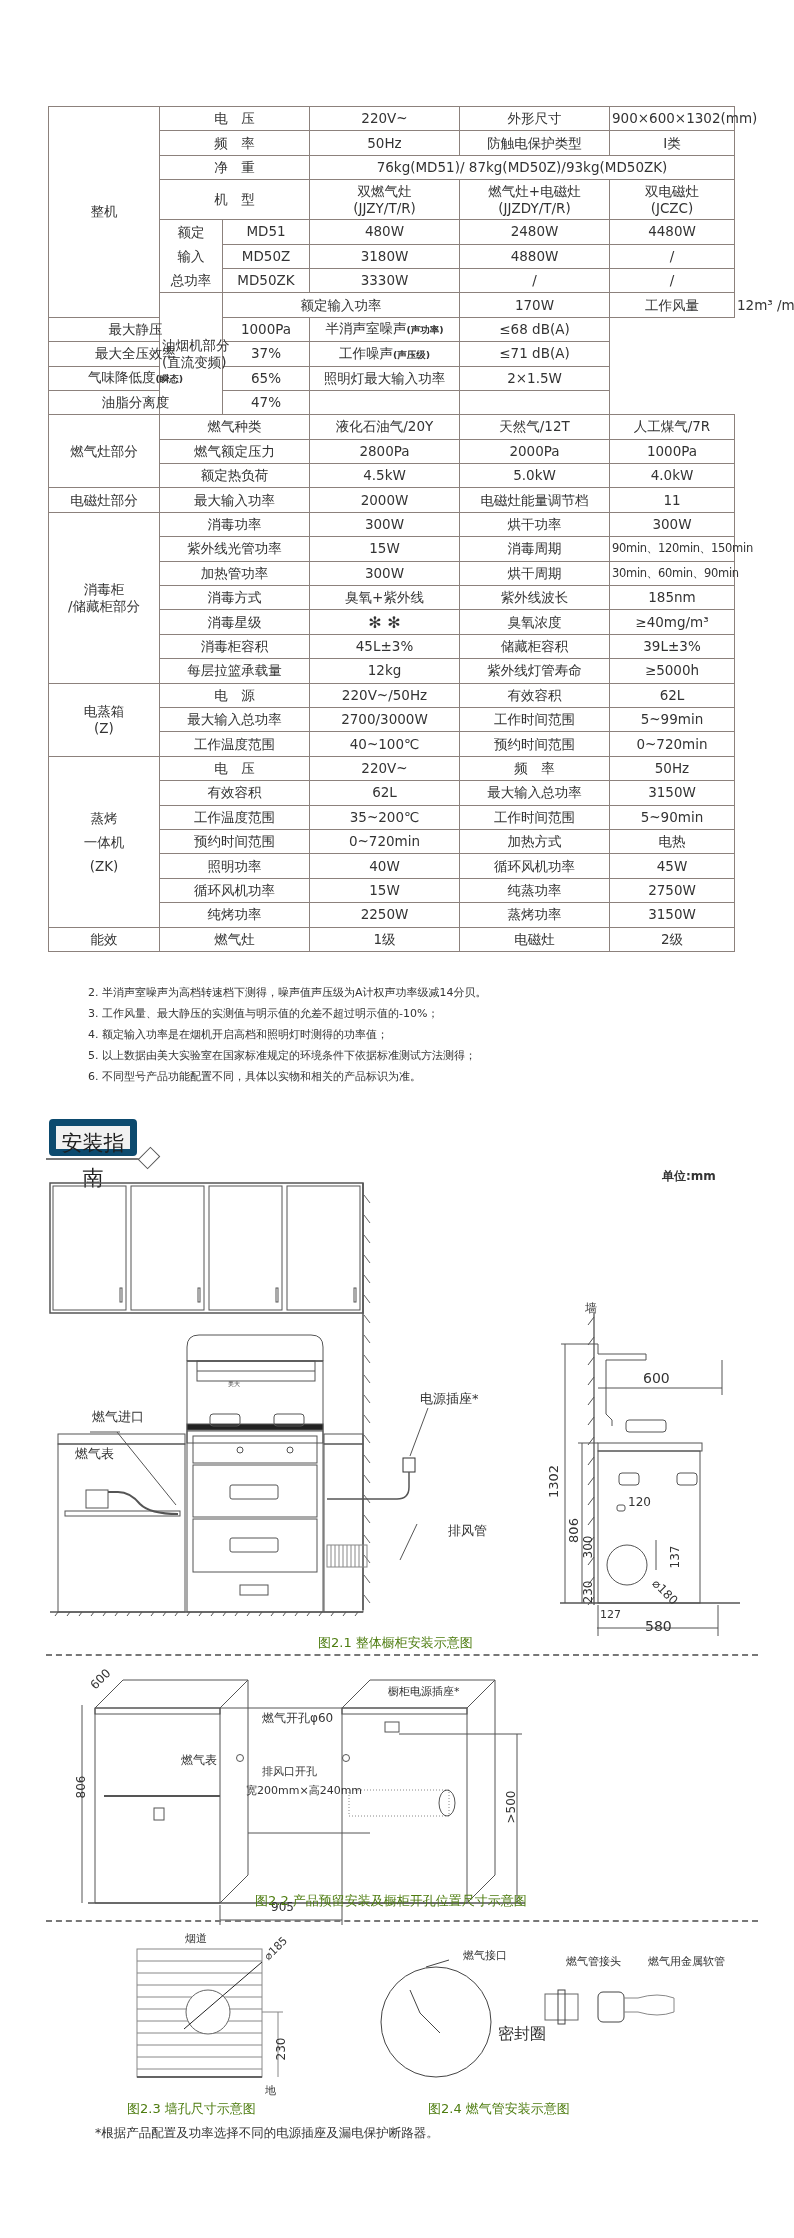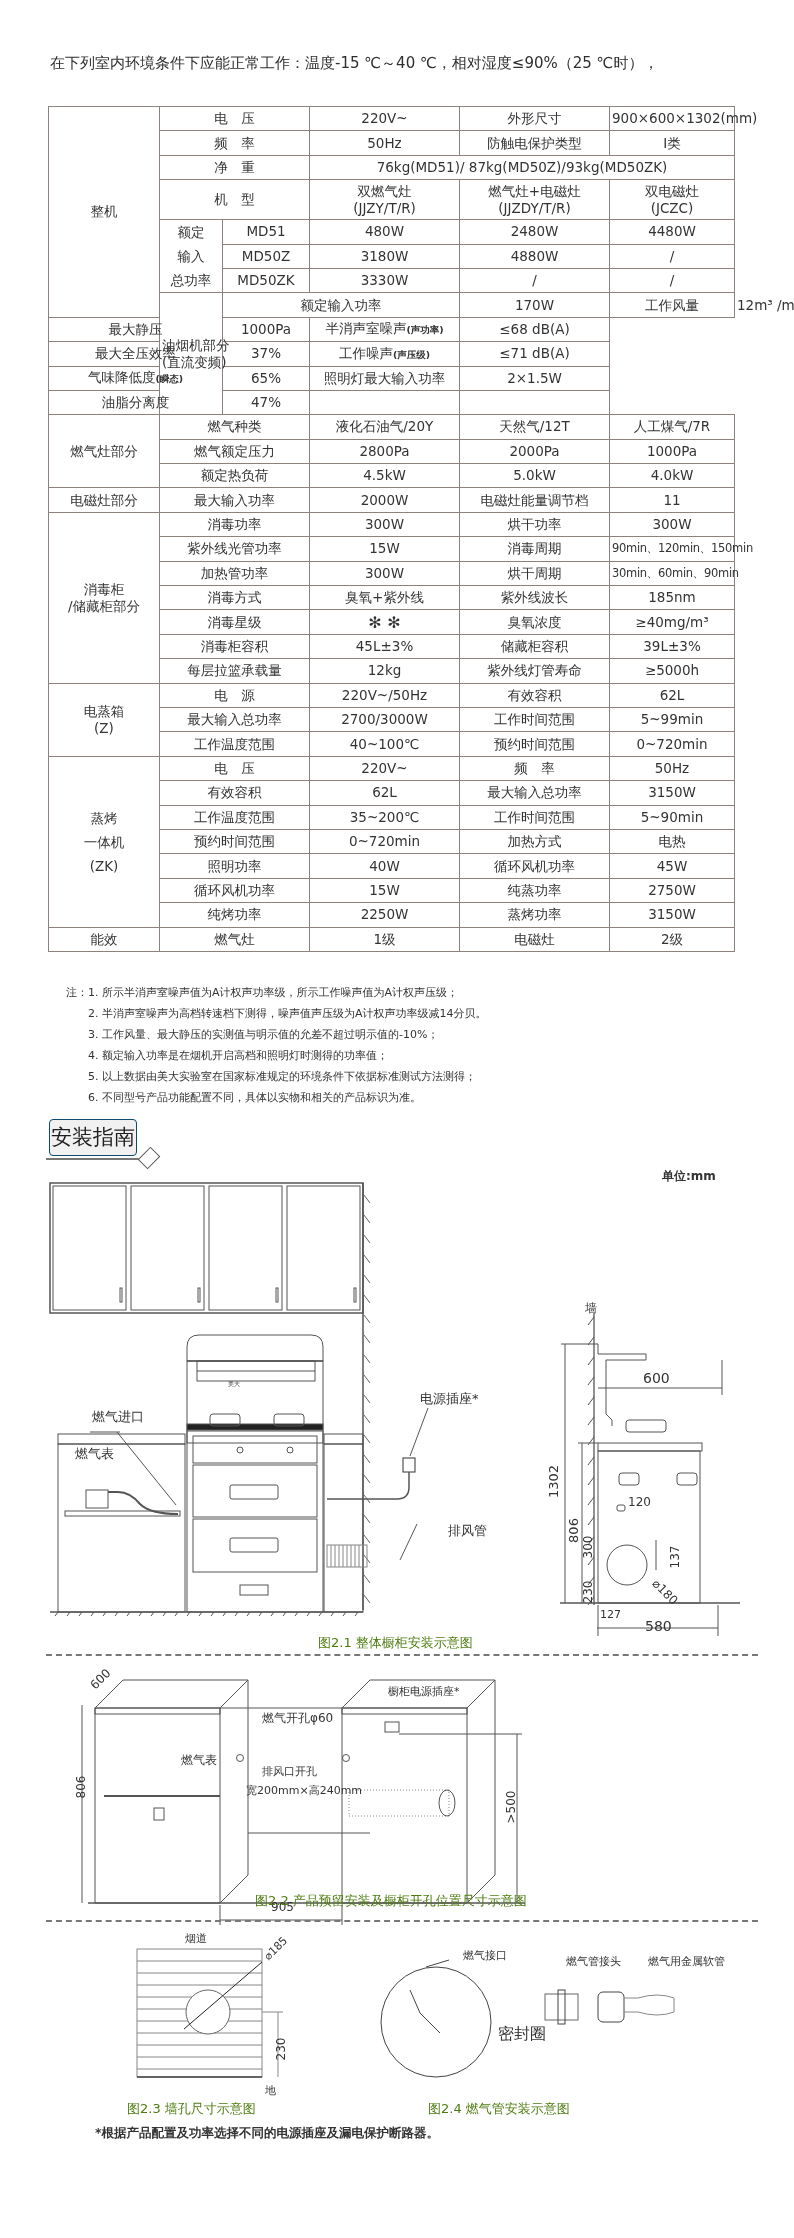--- a/index.html
+++ b/index.html
@@ -19,37 +19,36 @@
     border: 1px solid #8c817c; text-align: center; vertical-align: middle;
     height: 24.4px; padding: 0 2px; line-height: 17px; white-space: nowrap;
   }
   table.spec td.sm { font-size: 11.5px; letter-spacing: -0.3px; }
   table.spec td.tall { height: 40px; }
   table.spec td .small { font-size: 9.5px; font-weight: bold; }
   .notes { position: absolute; left: 66px; top: 982px; font-size: 11px; line-height: 21px; color: #333; }
   .notes .n { padding-left: 16px; }
   .section-tab {
     position: absolute; left: 49px; top: 1119px; width: 88px; height: 37px;
-    border: 1px solid #0c4a6e; border-radius: 4px; background: #f1f1f1;
+    border: 7px solid #0c4a6e; border-radius: 4px; background: #f1f1f1;
     font-size: 21px; line-height: 35px; text-align: center; color: #1e1e1e;
   }
   .section-line { position: absolute; left: 46px; top: 1158px; width: 100px; height: 2px; background: #777; }
   .section-knot { position: absolute; left: 142px; top: 1149px; width: 14px; height: 18px; border: 1.5px solid #555; transform: rotate(45deg); background: #fff; }
   .unit { position: absolute; left: 662px; top: 1168px; font-size: 12px; font-weight: bold; color: #333; }
   svg.diag { position: absolute; left: 0; top: 0; }
   .lbl { position: absolute; font-size: 12px; color: #333; white-space: nowrap; }
   .cap { position: absolute; font-size: 13px; color: #4d7c0f; white-space: nowrap; }
   .dash { position: absolute; left: 46px; width: 712px; border-top: 2px dashed #777; }
-  .footnote { position: absolute; left: 95px; top: 2125px; font-size: 12.5px; color: #333; font-weight: bold; }
+  .footnote { position: absolute; left: 95px; top: 2125px; font-size: 12.5px; color: #333; }
 </style>
 </head>
 <body>
 
 <div class="intro">
-  <div class="l1">在下列室内环境条件下应能正常工作：温度-15 ℃～40 ℃，相对湿度≤90%（25 ℃时），</div>
 </div>
 
 <table class="spec">
   <colgroup>
     <col style="width:111px">
       <col style="width:63px">
       <col style="width:87px">
     <col style="width:150px">
       <col style="width:150px">
       <col style="width:125px">
@@ -297,21 +296,20 @@
       <td>能效</td>
       <td colspan="2">燃气灶</td>
       <td>1级</td>
       <td>电磁灶</td>
       <td>2级</td>
     </tr>
   </tbody>
 </table>
 
 <div class="notes">
-  <div><span>注：</span><span>1.  所示半消声室噪声值为A计权声功率级，所示工作噪声值为A计权声压级；</span></div>
   <div class="n" style="padding-left:22px">2.  半消声室噪声为高档转速档下测得，噪声值声压级为A计权声功率级减14分贝。</div>
   <div class="n" style="padding-left:22px">3.  工作风量、最大静压的实测值与明示值的允差不超过明示值的-10%；</div>
   <div class="n" style="padding-left:22px">4.  额定输入功率是在烟机开启高档和照明灯时测得的功率值；</div>
   <div class="n" style="padding-left:22px">5.  以上数据由美大实验室在国家标准规定的环境条件下依据标准测试方法测得；</div>
   <div class="n" style="padding-left:22px">6.  不同型号产品功能配置不同，具体以实物和相关的产品标识为准。</div>
 </div>
 
 <div class="section-tab">安装指南</div>
 <div class="section-line"></div>
 <div class="section-knot"></div>

